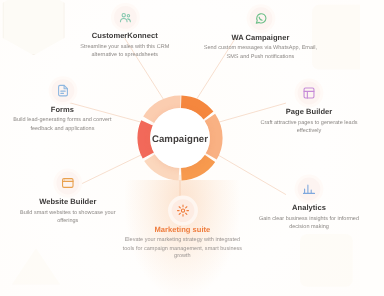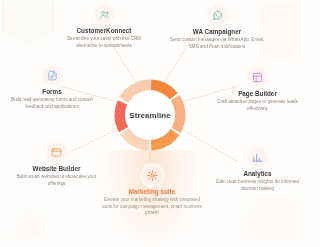--- a/index.html
+++ b/index.html
@@ -204,21 +204,21 @@
       <g fill="none" stroke-width="11" transform="rotate(-90 38 38)">
         <circle cx="38" cy="38" r="30" stroke="#f2695a" stroke-dasharray="28 160.5" stroke-dashoffset="-126"></circle>
         <circle cx="38" cy="38" r="30" stroke="#fbcdb0" stroke-dasharray="32 156.5" stroke-dashoffset="-157"></circle>
         <circle cx="38" cy="38" r="30" stroke="#f5873e" stroke-dasharray="26 162.5" stroke-dashoffset="-1"></circle>
         <circle cx="38" cy="38" r="30" stroke="#f9b183" stroke-dasharray="34 154.5" stroke-dashoffset="-29"></circle>
         <circle cx="38" cy="38" r="30" stroke="#f79a4e" stroke-dasharray="28 160.5" stroke-dashoffset="-65"></circle>
         <circle cx="38" cy="38" r="30" stroke="#fbd7bd" stroke-dasharray="29 159.5" stroke-dashoffset="-95"></circle>
       </g>
     </svg>
     <div id="hub-core">
-      <span id="hub-label">Streamline</span>
+      <span id="hub-label">Campaigner</span>
     </div>
   </div>
 
   <div class="node" id="node-customerkonnect">
     <span class="node-icon">
       <svg width="11" height="11" viewBox="0 0 24 24" fill="none" stroke="#88c9b0" stroke-width="2" stroke-linecap="round" stroke-linejoin="round">
         <circle cx="9" cy="8" r="3"></circle>
           <path d="M3 20c0-3.3 2.7-6 6-6s6 2.7 6 6"></path>
         <circle cx="17.5" cy="9" r="2.2"></circle>
           <path d="M16 14.6c3 .3 5 2.6 5 5.4"></path>

